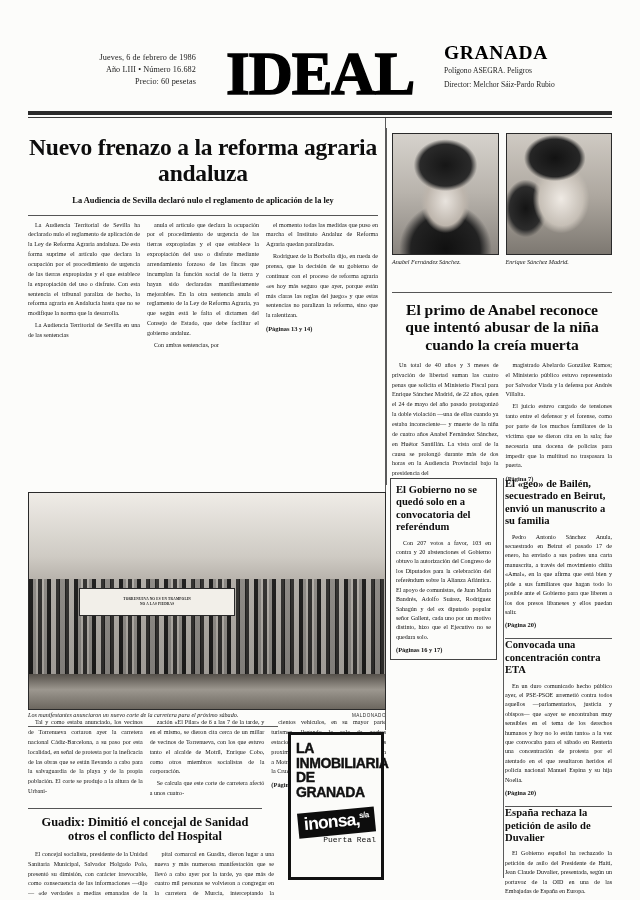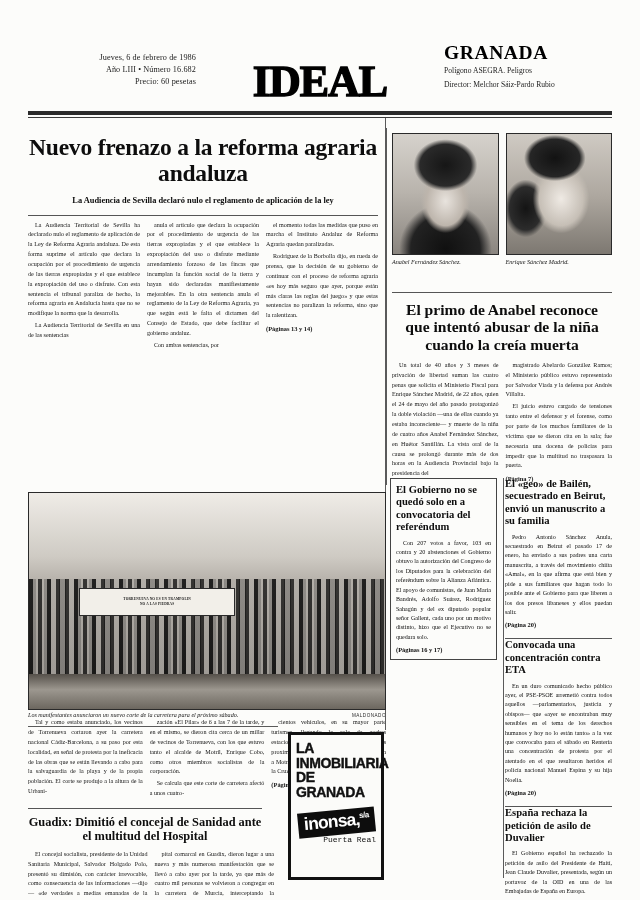--- a/index.html
+++ b/index.html
@@ -43,21 +43,21 @@
     color: #1b1b1b;
   }
   .mast-center {
     flex: 1;
     text-align: center;
     padding: 0 6px;
   }
   .logo {
     font-family: "Liberation Serif", serif;
     font-weight: bold;
-    font-size: 44px;
+    font-size: 61px;
     line-height: .92;
     letter-spacing: -1px;
     color: #000;
     -webkit-text-stroke: 1.4px #000;
     margin-top: 6px;
   }
   .tagline {
     font-family: "Liberation Serif", serif;
     font-weight: bold;
     font-size: 11.4px;
@@ -458,21 +458,21 @@
       <div class="body-col">
         <p>cientos vehículos, en su mayor parte turismos, llegando la cola de coches estacionados, en dirección a Almería, hasta las proximidades del cabo Sacratif, y en dirección a Motril, hasta rebasar el puesto de socorro de la Cruz Roja.</p>
         <div class="pagref">(Página 9)</div>
       </div>
     </div>
   </div>
 
   <div class="hsep-low"></div>
 
   <div class="guadix">
-    <div class="guadix-head">Guadix: Dimitió el concejal de Sanidad ante el multitud del Hospital</div>
+    <div class="guadix-head">Guadix: Dimitió el concejal de Sanidad otros el conflicto del Hospital</div>
     <div class="guadix-cols">
       <div class="body-col">
         <p>El concejal socialista, presidente de la Unidad Sanitaria Municipal, Salvador Holgado Polo, presentó su dimisión, con carácter irrevocable, como consecuencia de las informaciones —dijo— «de verdades a medias emanadas de la Consejería de Sanidad de la Junta de Andalucía». Por otra parte, las declaraciones del delegado provincial de la Consejería de Salud y Consumo, Clavero Salvador, en el sentido de queno hacía falta un hos-</p>
       </div>
       <div class="body-col">
         <p>pital comarcal en Guadix, dieron lugar a una nueva y más numerosa manifestación que se llevó a cabo ayer por la tarde, ya que más de cuatro mil personas se volvieron a congregar en la carretera de Murcia, interceptando la comunicación por varios puntos. Asimismo, durante la mañana se incrementó el número de encerrados en el Ambulatorio de la Seguridad Social.</p>
 
       </div>
     </div>
   </div>

